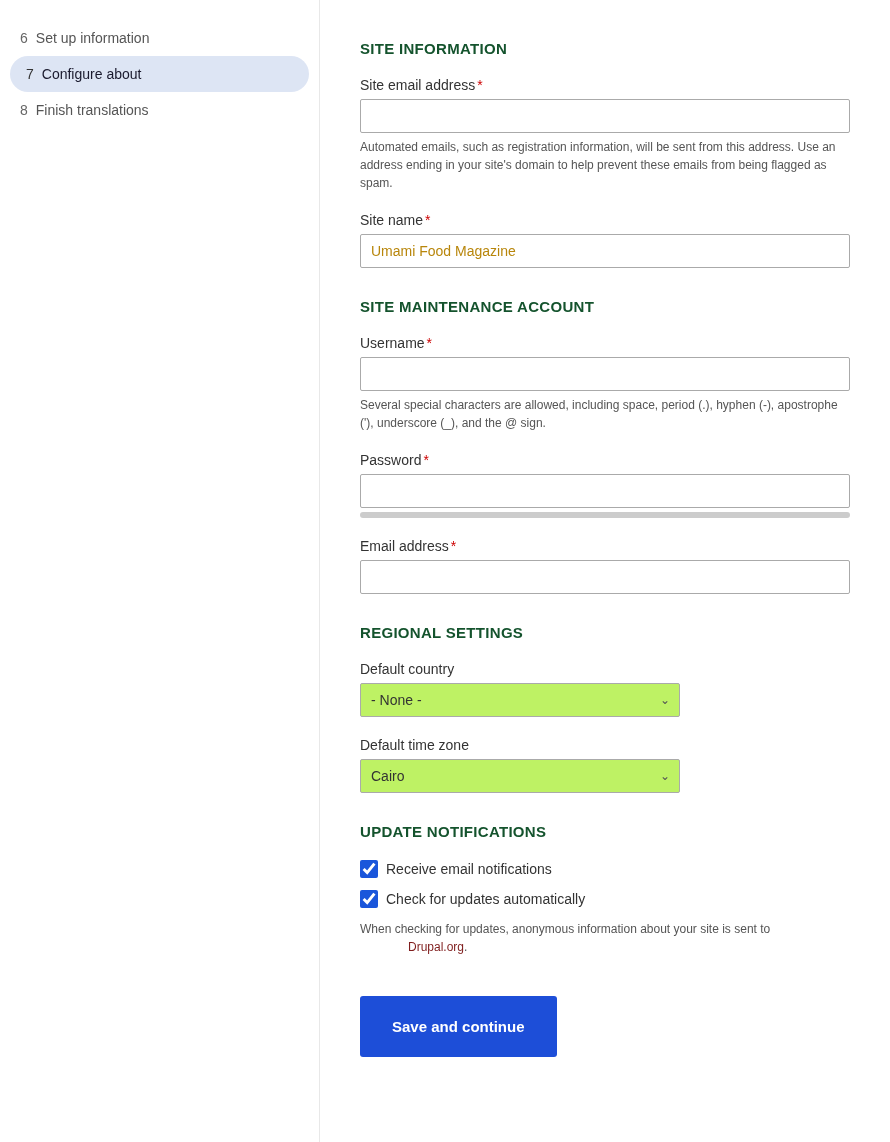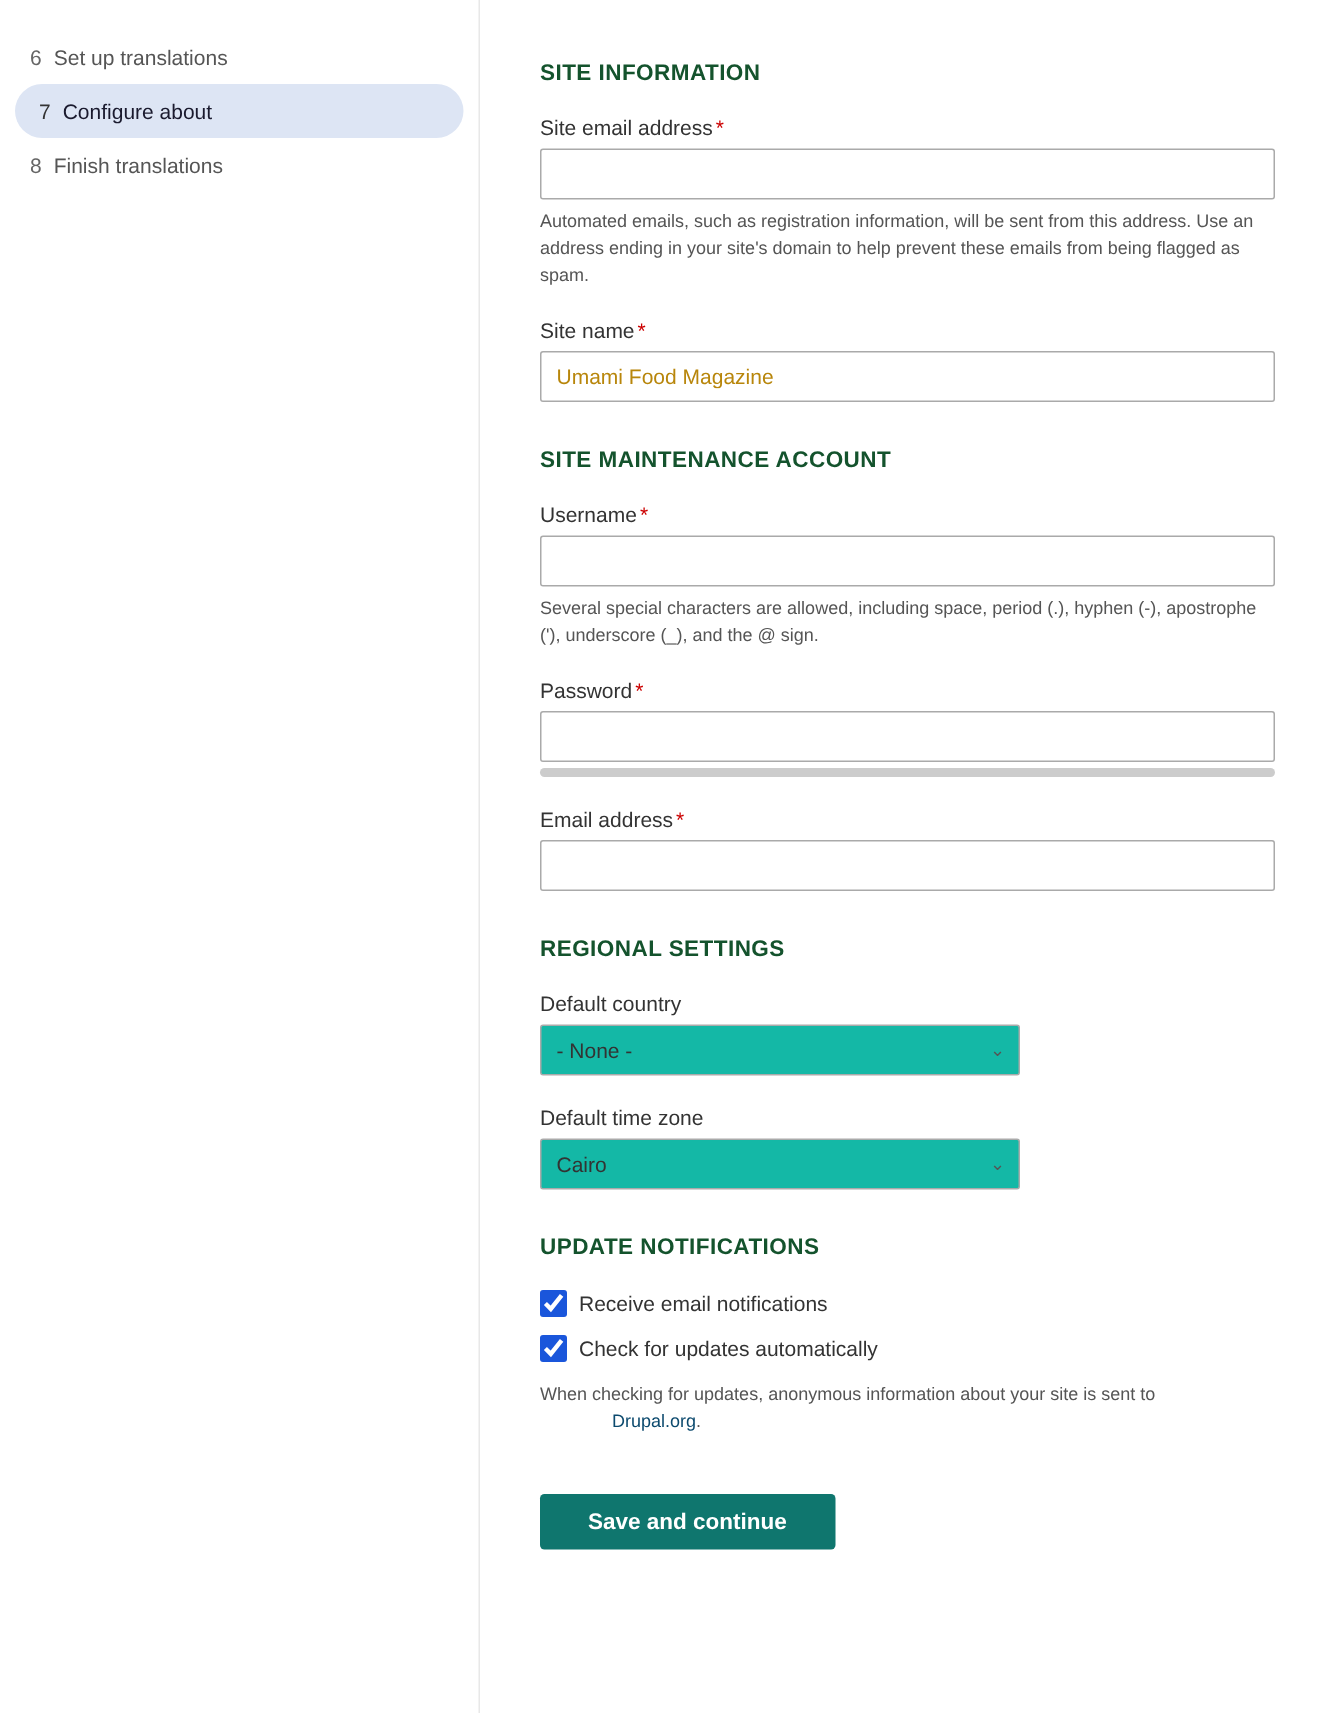--- a/index.html
+++ b/index.html
@@ -134,21 +134,21 @@
       width: 320px;
     }
 
     .form-select {
       width: 100%;
       padding: 8px 30px 8px 10px;
       border: 1px solid #aaa;
       border-radius: 2px;
       font-size: 14px;
       color: #333;
-      background: #14b8a6;
+      background: #bef264;
       appearance: none;
       -webkit-appearance: none;
       cursor: pointer;
       outline: none;
     }
 
     .select-arrow {
       position: absolute;
       right: 10px;
       top: 50%;
@@ -175,48 +175,48 @@
       accent-color: #1a56db;
       cursor: pointer;
     }
 
     .checkbox-label {
       font-size: 14px;
       color: #333;
     }
 
     .drupal-link {
-      color: #0c4a6e;
+      color: #7f1d1d;
       text-decoration: none;
       padding-left: 48px;
     }
 
     .save-button {
-      background: #0f766e;
+      background: #1d4ed8;
       color: #fff;
       border: none;
-      padding: 10px 32px;
+      padding: 22px 32px;
       font-size: 15px;
       font-weight: bold;
       border-radius: 3px;
       cursor: pointer;
       margin-top: 20px;
     }
 
     .site-name-input {
       color: #b8860b;
     }
   </style>
 </head>
 <body>
 
 <div class="sidebar">
   <div class="sidebar-item">
     <span class="step-num">6</span>
-    <span class="step-label">Set up translations</span>
+    <span class="step-label">Set up information</span>
   </div>
   <div class="sidebar-item active">
     <span class="step-num">7</span>
     <span class="step-label">Configure about</span>
   </div>
   <div class="sidebar-item">
     <span class="step-num">8</span>
     <span class="step-label">Finish translations</span>
   </div>
 </div>

